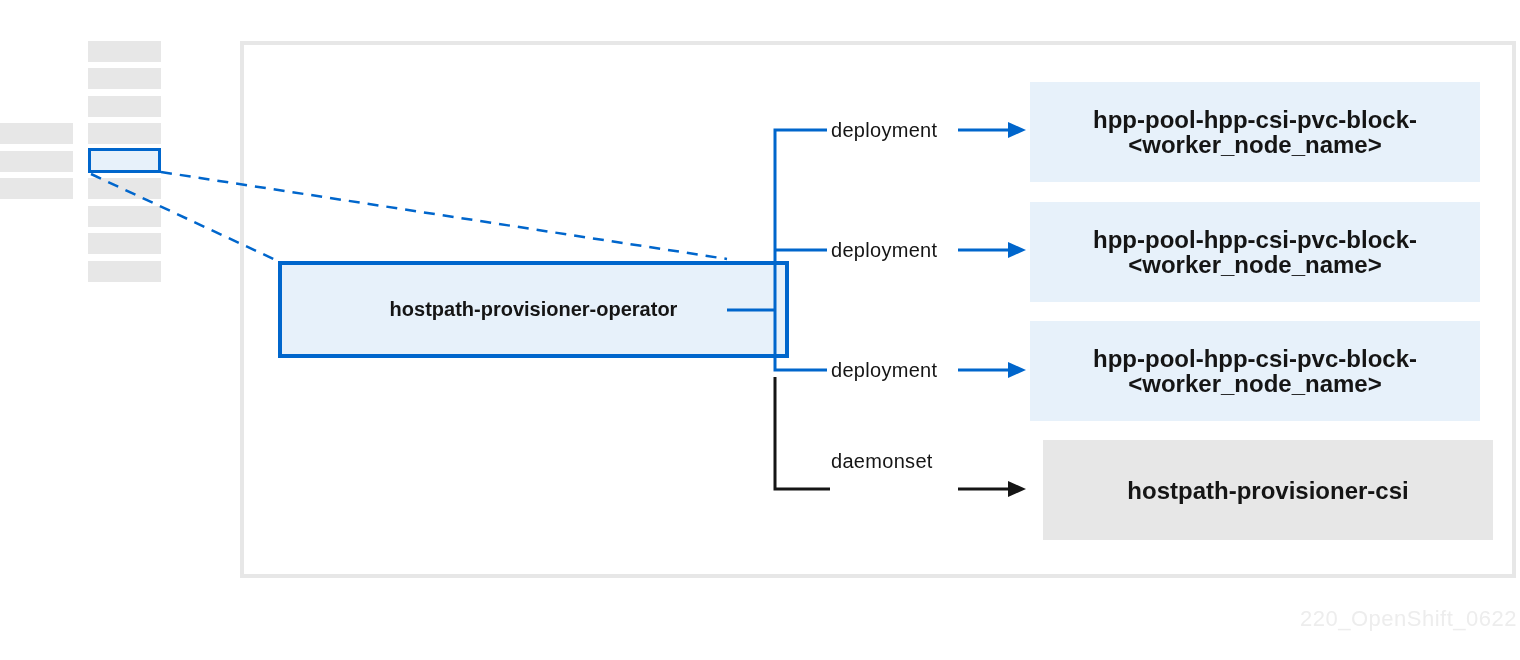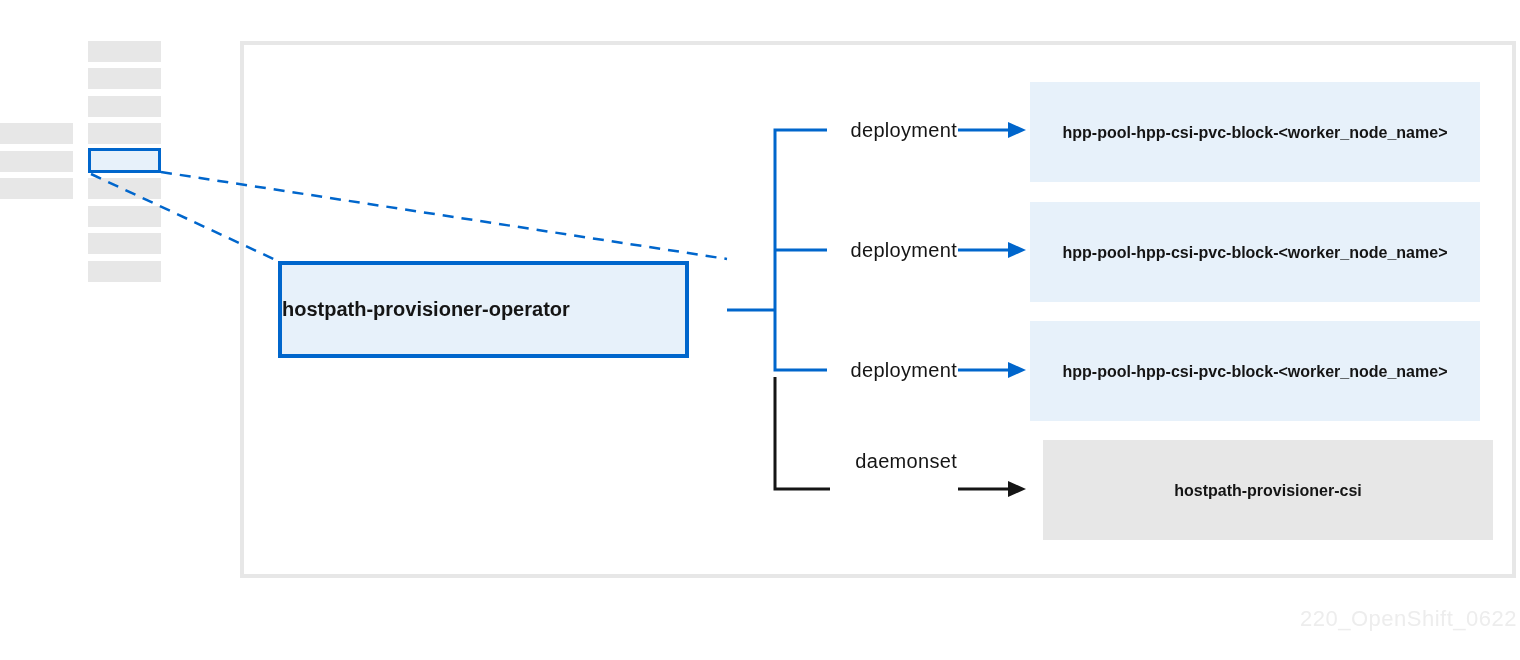--- a/index.html
+++ b/index.html
@@ -16,33 +16,33 @@
   .canvas{position:relative;width:1520px;height:660px;background:#fff;overflow:hidden;}
 
   .bar{position:absolute;width:73px;height:21px;background:var(--gray-fill);}
 
   .mini-selected{position:absolute;left:88px;top:148px;width:73px;height:25px;
     border:3px solid var(--accent-blue);background:var(--light-blue-fill);}
 
   .panel{position:absolute;left:240px;top:41px;width:1276px;height:537px;
     border:4px solid var(--panel-border);background:#fff;}
 
-  .operator-box{position:absolute;left:278px;top:261px;width:411px;height:97px;
+  .operator-box{position:absolute;left:278px;top:261px;width:511px;height:97px;
     border:4px solid var(--accent-blue);background:var(--light-blue-fill);
-    display:flex;align-items:center;
+    display:flex;align-items:center;justify-content:center;
     font-weight:700;font-size:20px;color:var(--text-dark);}
 
   .target-box{position:absolute;left:1030px;width:450px;height:100px;
-    display:flex;flex-direction:row;align-items:center;justify-content:center;
-    font-weight:700;font-size:16px;line-height:25px;text-align:center;color:var(--text-dark);}
+    display:flex;flex-direction:column;align-items:center;justify-content:center;
+    font-weight:700;font-size:24px;line-height:25px;text-align:center;color:var(--text-dark);}
   .target-blue{background:var(--light-blue-fill);}
   .target-gray{background:var(--gray-fill);}
 
   .branch-label{position:absolute;left:831px;width:126px;height:28px;line-height:28px;
-    text-align:right;font-size:20px;letter-spacing:0.3px;color:var(--text-dark);}
+    text-align:left;font-size:20px;letter-spacing:0.3px;color:var(--text-dark);}
 
   .watermark{position:absolute;right:3px;top:606px;font-size:22px;letter-spacing:0.5px;
     color:var(--watermark-gray);}
 
   svg.lines{position:absolute;left:0;top:0;pointer-events:none;}
   .ln-blue{stroke:var(--accent-blue);stroke-width:3;fill:none;}
   .ln-black{stroke:var(--text-dark);stroke-width:3;fill:none;}
   .dash{stroke:var(--accent-blue);stroke-width:2.5;stroke-dasharray:11 8;fill:none;}
   .hd-blue{fill:var(--accent-blue);stroke:none;}
   .hd-black{fill:var(--text-dark);stroke:none;}

